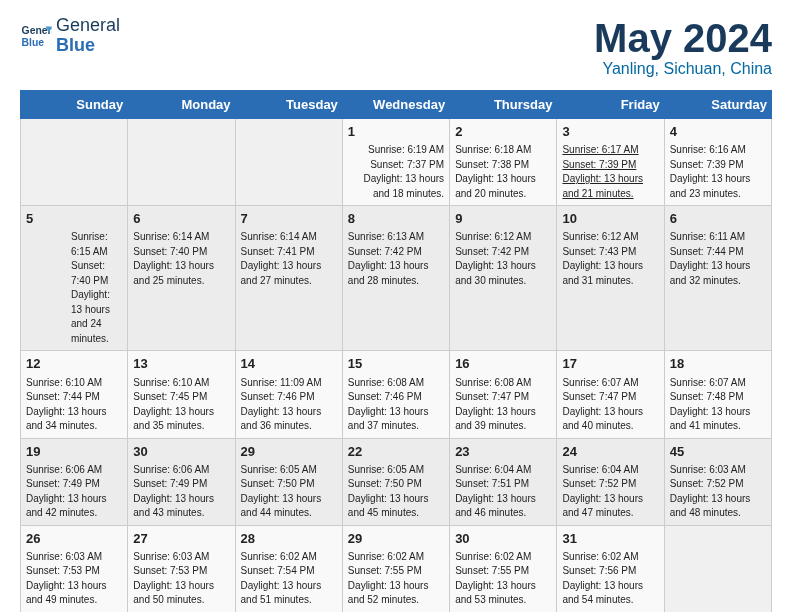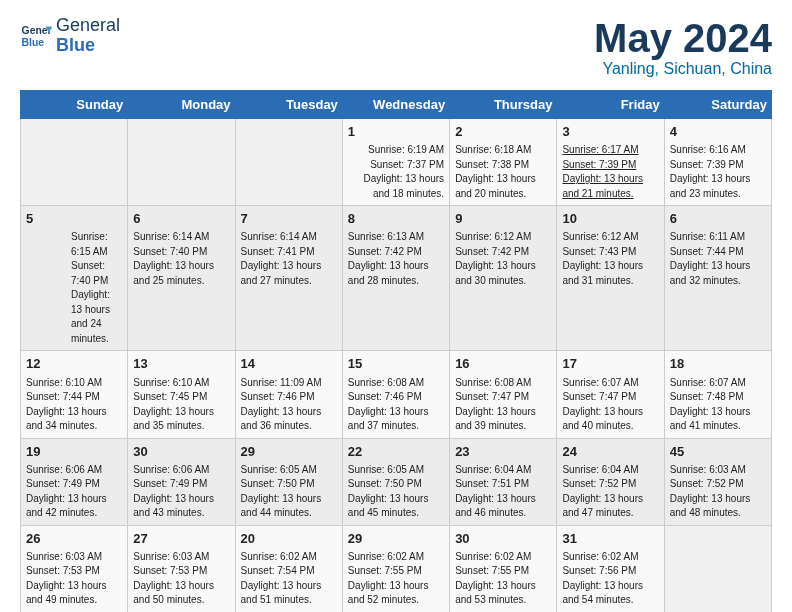--- a/index.html
+++ b/index.html
@@ -298,21 +298,21 @@
 Sunset: 7:53 PM
 Daylight: 13 hours and 49 minutes.</div>
           </td>
           <td>
             <span class="day-num">27</span>
             <div class="day-info" style="white-space: pre-line;">Sunrise: 6:03 AM
 Sunset: 7:53 PM
 Daylight: 13 hours and 50 minutes.</div>
           </td>
           <td>
-            <span class="day-num">20</span>
+            <span class="day-num">28</span>
             <div class="day-info" style="white-space: pre-line;">Sunrise: 6:02 AM
 Sunset: 7:54 PM
 Daylight: 13 hours and 51 minutes.</div>
           </td>
           <td>
             <span class="day-num">29</span>
             <div class="day-info" style="white-space: pre-line;">Sunrise: 6:02 AM
 Sunset: 7:55 PM
 Daylight: 13 hours and 52 minutes.</div>
           </td>

